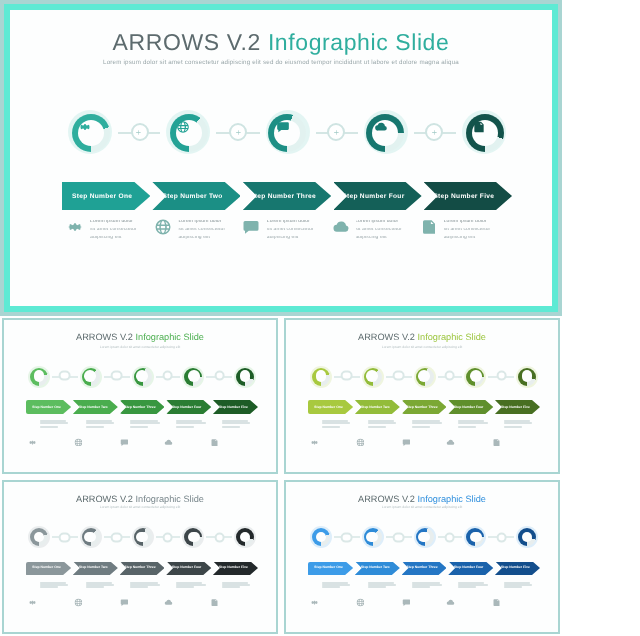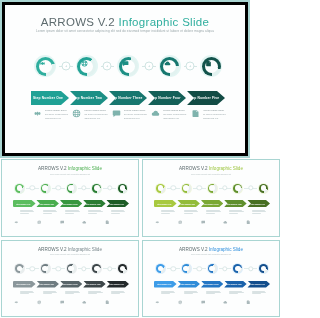--- a/index.html
+++ b/index.html
@@ -1,21 +1,21 @@
 <!DOCTYPE html>
 <html><head>
 <meta charset="utf-8">
 <style>
   html,body{margin:0;padding:0;background:#ffffff;}
   body{width:281px;height:318px;overflow:hidden;font-family:"Liberation Sans",sans-serif;}
 
   
   .main-slide{
-    position:relative;width:250px;height:158px;box-sizing:border-box;
-    background:#000000;border:2px solid #a9d5d2;
+    position:relative;width:281px;height:158px;box-sizing:border-box;
+    background:#5eead4;border:2px solid #a9d5d2;
   }
   .slide-inner{position:absolute;inset:3px;background:#fdfefe;}
 
   .title{
     position:absolute;left:0;right:0;top:11px;text-align:center;
     font-size:11.5px;letter-spacing:.3px;color:#5d6b6e;font-weight:400;white-space:nowrap;
   }
   .title .accent{color:#2fae9e;}
   .subtitle{
     position:absolute;left:0;right:0;top:24px;text-align:center;

